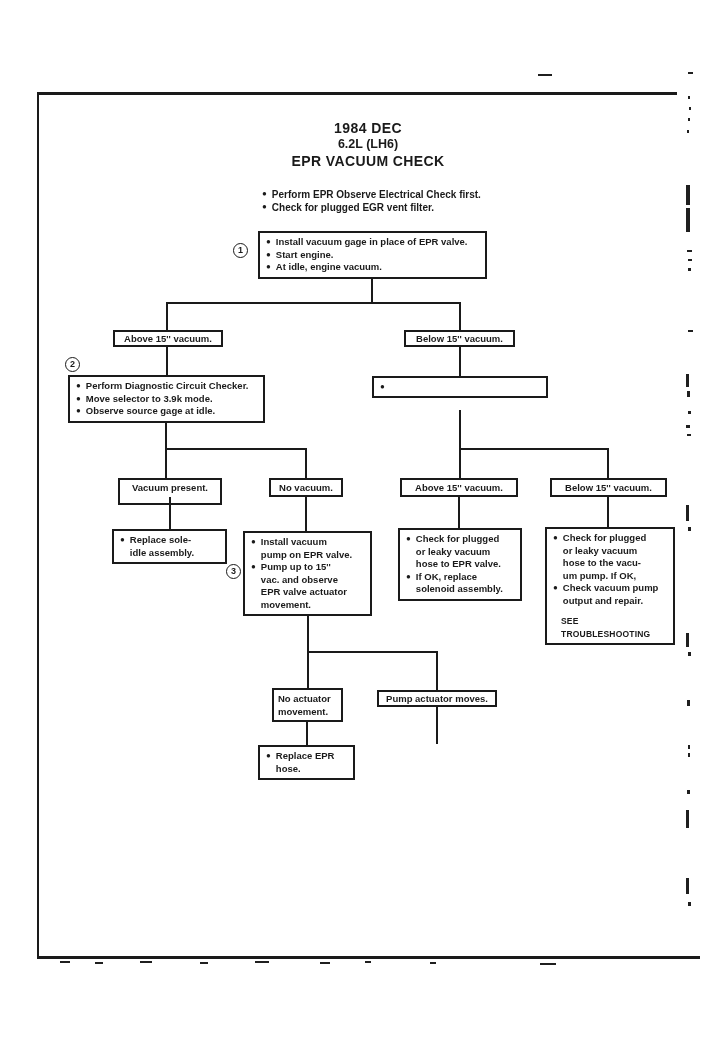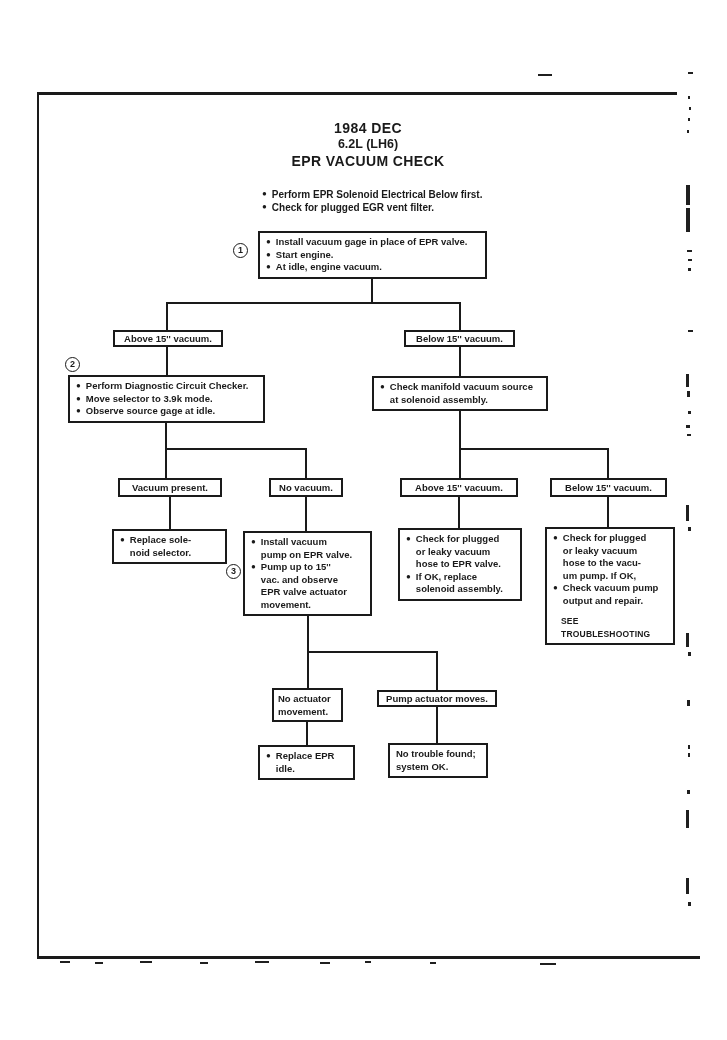--- a/index.html
+++ b/index.html
@@ -37,21 +37,21 @@
 
   <div class="title">
     <div class="t1">1984 DEC</div>
     <div class="t2">6.2L (LH6)</div>
     <div class="t3">EPR VACUUM CHECK</div>
   </div>
 
   <div class="intro">
     <div class="brow">
       <span class="bullet">●</span>
-      <span class="txt">Perform EPR Solenoid Electrical Below first.</span>
+      <span class="txt">Perform EPR Observe Electrical Check first.</span>
     </div>
     <div class="brow">
       <span class="bullet">●</span>
       <span class="txt">Check for plugged EGR vent filter.</span>
     </div>
   </div>
 
   <div class="circ" style="left:233px;top:243px;">1</div>
   <div class="box" style="left:258px;top:231px;width:229px;">
     <div class="brow">
@@ -91,48 +91,46 @@
       </div>
     <div class="brow">
         <span class="bullet">●</span>
         <span class="txt">Observe source gage at idle.</span>
       </div>
   </div>
 
   <div class="box" style="left:372px;top:376px;width:176px;">
     <div class="brow">
         <span class="bullet">●</span>
-        <span class="txt">Check manifold vacuum source
-at solenoid assembly.</span>
       </div>
   </div>
 
   <div class="vline" style="left:165px;top:422px;height:57px;"></div>
   <div class="hline" style="left:165px;top:448px;width:142px;"></div>
   <div class="vline" style="left:305px;top:448px;height:31px;"></div>
 
   <div class="vline" style="left:459px;top:410px;height:69px;"></div>
   <div class="hline" style="left:459px;top:448px;width:150px;"></div>
   <div class="vline" style="left:607px;top:448px;height:31px;"></div>
 
-  <div class="lbl" style="left:118px;top:478px;width:104px;height:19px;line-height:15px;">Vacuum present.</div>
+  <div class="lbl" style="left:118px;top:478px;width:104px;height:27px;line-height:15px;">Vacuum present.</div>
   <div class="lbl" style="left:269px;top:478px;width:74px;height:19px;line-height:15px;">No vacuum.</div>
   <div class="lbl" style="left:400px;top:478px;width:118px;height:19px;line-height:15px;">Above 15'' vacuum.</div>
   <div class="lbl" style="left:550px;top:478px;width:117px;height:19px;line-height:15px;">Below 15'' vacuum.</div>
 
   <div class="vline" style="left:169px;top:497px;height:33px;"></div>
   <div class="vline" style="left:305px;top:497px;height:35px;"></div>
   <div class="vline" style="left:458px;top:497px;height:32px;"></div>
   <div class="vline" style="left:607px;top:497px;height:31px;"></div>
 
   <div class="box" style="left:112px;top:529px;width:115px;">
     <div class="brow">
         <span class="bullet">●</span>
         <span class="txt">Replace sole-
-noid selector.</span>
+idle assembly.</span>
       </div>
   </div>
 
   <div class="circ" style="left:226px;top:564px;">3</div>
   <div class="box" style="left:243px;top:531px;width:129px;">
     <div class="brow">
         <span class="bullet">●</span>
         <span class="txt">Install vacuum
 pump on EPR valve.</span>
       </div>
@@ -186,26 +184,22 @@
   </div>
   <div class="lbl" style="left:377px;top:690px;width:120px;height:17px;">Pump actuator moves.</div>
 
   <div class="vline" style="left:306px;top:721px;height:25px;"></div>
   <div class="vline" style="left:436px;top:707px;height:37px;"></div>
 
   <div class="box" style="left:258px;top:745px;width:97px;">
     <div class="brow">
         <span class="bullet">●</span>
         <span class="txt">Replace EPR
-idle.</span>
-      </div>
-  </div>
-  <div class="box" style="left:388px;top:743px;width:100px;">
-    <span class="txt">No trouble found;
-system OK.</span>
+hose.</span>
+      </div>
   </div>
 
   <div class="art" style="left:538px;top:74px;width:14px;height:2px;"></div>
   <div class="art" style="left:688px;top:72px;width:5px;height:2px;"></div>
   <div class="art" style="left:688px;top:96px;width:2px;height:3px;"></div>
   <div class="art" style="left:689px;top:107px;width:2px;height:3px;"></div>
   <div class="art" style="left:688px;top:118px;width:2px;height:3px;"></div>
   <div class="art" style="left:687px;top:130px;width:2px;height:3px;"></div>
   <div class="art" style="left:686px;top:185px;width:4px;height:20px;"></div>
   <div class="art" style="left:686px;top:208px;width:4px;height:24px;"></div>

